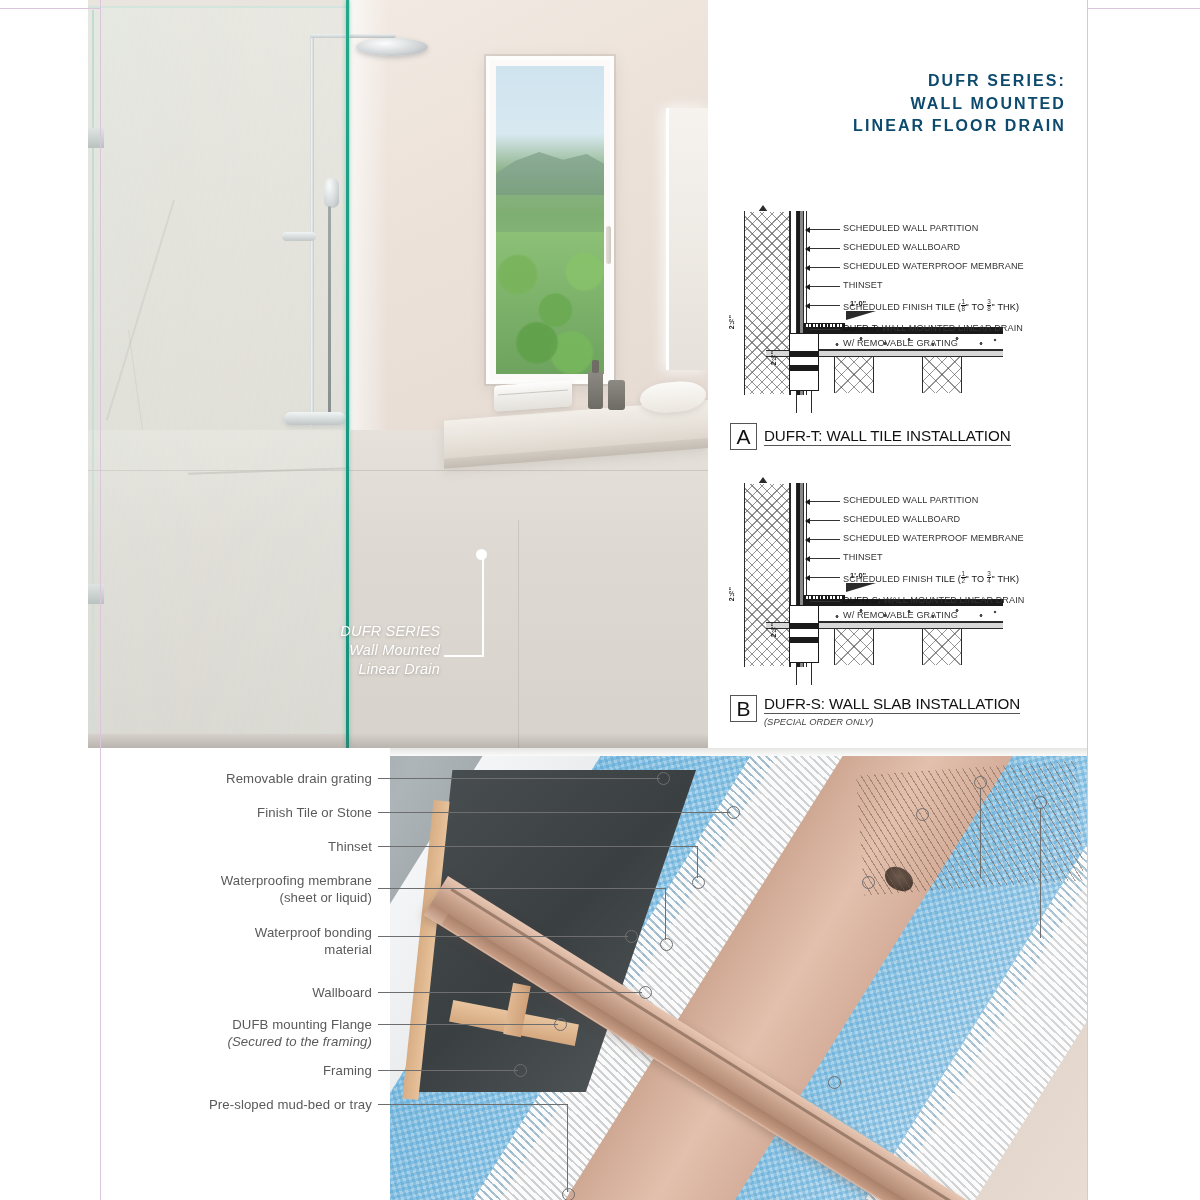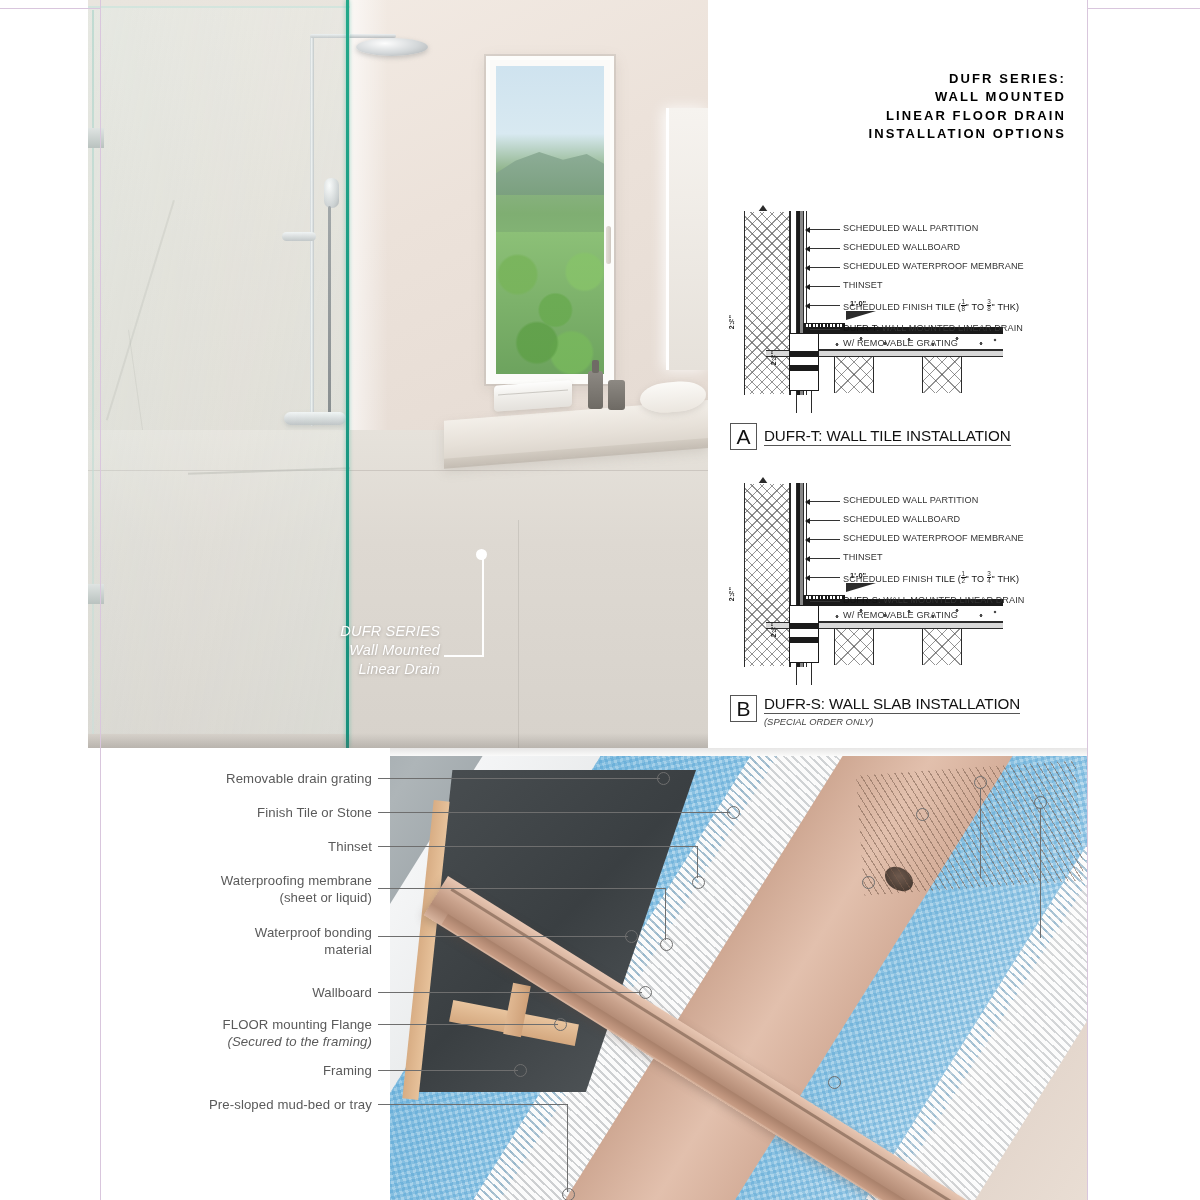--- a/index.html
+++ b/index.html
@@ -219,22 +219,22 @@
   }
   .pt-shadow-bot {
     position: absolute; left: 0; bottom: -1px; width: 100%; height: 16px;
     background: linear-gradient(180deg,rgba(120,115,110,0),rgba(110,105,100,.30));
   }
 
   
   .tech { position: absolute; left: 726px; top: 0; width: 350px; height: 752px; z-index: 8; }
   .tech-title {
     position: absolute; left: -10px; top: 70px; width: 350px;
-    text-align: right; color: #000000;
-    font-size: 13px; line-height: 1.42; font-weight: 600; letter-spacing: 2.1px;
+    text-align: right; color: #0c4a6e;
+    font-size: 16px; line-height: 1.42; font-weight: 600; letter-spacing: 2.1px;
   }
 
   .detail { position: absolute; left: 0; width: 350px; }
   .detail-a { top: 205px; height: 255px; }
   .detail-b { top: 477px; height: 275px; }
 
   
   .sec { position: absolute; left: 4px; top: 0; width: 86px; height: 190px; }
   .sec-stud {
     position: absolute; left: 14px; top: 6px; width: 46px; height: 184px;
@@ -544,21 +544,20 @@
     </div>
     <div class="pt-shadow-bot"></div>
   </div>
 
   <div class="tech">
 
     <div class="tech-title">
       <div>DUFR SERIES:</div>
       <div>WALL MOUNTED</div>
       <div>LINEAR FLOOR DRAIN</div>
-      <div>INSTALLATION OPTIONS</div>
     </div>
 
     <div class="detail detail-a">
       <div class="sec">
         <div class="sec-top-arrow"></div>
         <div class="sec-stud"></div>
         <div class="sec-insul"></div>
         <div class="sec-board"></div>
         <div class="sec-memb"></div>
         <div class="sec-thinset"></div>
@@ -761,21 +760,21 @@
       <div>(sheet or liquid)</div>
     </div>
     <div class="ll" style="left:20px; top:176px; width:352px;">
       <div>Waterproof bonding</div>
       <div>material</div>
     </div>
     <div class="ll" style="left:20px; top:236px; width:352px;">
       <div>Wallboard</div>
     </div>
     <div class="ll" style="left:20px; top:268px; width:352px;">
-      <div>FLOOR mounting Flange</div>
+      <div>DUFB mounting Flange</div>
       <div><i>(Secured to the framing)</i></div>
     </div>
     <div class="ll" style="left:20px; top:314px; width:352px;">
       <div>Framing</div>
     </div>
     <div class="ll" style="left:20px; top:348px; width:352px;">
       <div>Pre-sloped mud-bed or tray</div>
     </div>
   </div>
 

